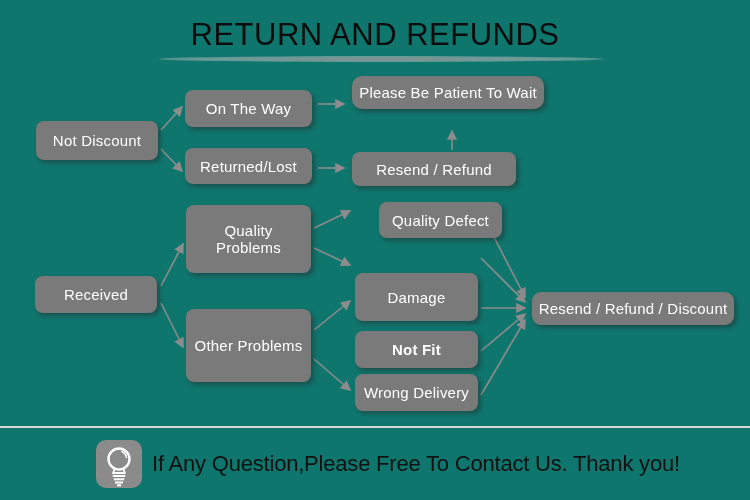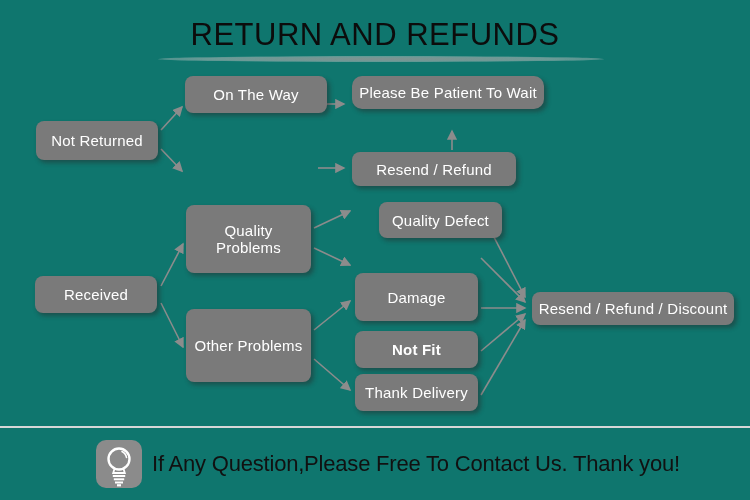--- a/index.html
+++ b/index.html
@@ -51,33 +51,33 @@
     display: flex;
     align-items: center;
     justify-content: center;
     text-align: center;
     font-size: 15px;
     letter-spacing: 0.2px;
     box-shadow: 2.5px 3px 4px rgba(40,40,40,0.45);
     padding: 2px 6px;
   }
   #n-not-received    { left: 36px;  top: 121px; width: 122px; height: 39px; }
-  #n-on-the-way      { left: 185px; top: 76px;  width: 142px; height: 37px; text-align: right; }
+  #n-on-the-way      { left: 185px; top: 90px;  width: 127px; height: 37px; text-align: right; }
   #n-returned-lost   { left: 185px; top: 148px; width: 127px; height: 36px; }
   #n-please-wait     { left: 352px; top: 76px;  width: 192px; height: 33px; border-radius: 10px; }
   #n-resend-refund   { left: 352px; top: 152px; width: 164px; height: 34px; }
   #n-received        { left: 35px;  top: 276px; width: 122px; height: 37px; }
   #n-quality-problems{ left: 186px; top: 205px; width: 125px; height: 68px; }
   #n-other-problems  { left: 186px; top: 309px; width: 125px; height: 73px; }
   #n-quality-defect  { left: 355px; top: 202px; width: 123px; height: 36px; margin-left: 24px; }
   #n-damage          { left: 355px; top: 253px; width: 123px; height: 48px; margin-top: 20px; }
   #n-color-difference{ left: 355px; top: 290px; width: 123px; height: 36px; }
   #n-not-fit         { left: 355px; top: 331px; width: 123px; height: 37px; font-weight: bold; }
   #n-wrong-delivery  { left: 355px; top: 374px; width: 123px; height: 37px; }
-  #n-resend-refund-discount { left: 532px; top: 292px; width: 202px; height: 33px; }
+  #n-resend-refund-discount { left: 532px; top: 292px; width: 202px; height: 33px; border-radius: 9px; }
 
   .footer-divider {
     position: absolute;
     left: 0;
     top: 426px;
     width: 750px;
     height: 2px;
     background: #d7d7d7;
   }
   .footer-icon {
@@ -125,31 +125,32 @@
       <line x1="314" y1="330" x2="350" y2="301" marker-end="url(#ah)"></line>
       <line x1="314" y1="359" x2="350" y2="390" marker-end="url(#ah)"></line>
       <line x1="481" y1="212" x2="525" y2="297" marker-end="url(#ah)"></line>
       <line x1="481" y1="258" x2="525" y2="302" marker-end="url(#ah)"></line>
       <line x1="481" y1="308" x2="525" y2="308" marker-end="url(#ah)"></line>
       <line x1="481" y1="351" x2="525" y2="314" marker-end="url(#ah)"></line>
       <line x1="481" y1="395" x2="525" y2="320" marker-end="url(#ah)"></line>
     </g>
   </svg>
 
-  <div class="node" id="n-not-received">Not Returned</div>
+  <div class="node" id="n-not-received">Not Discount</div>
   <div class="node" id="n-on-the-way">On The Way</div>
+  <div class="node" id="n-returned-lost">Returned/Lost</div>
   <div class="node" id="n-please-wait">Please Be Patient To Wait</div>
   <div class="node" id="n-resend-refund">Resend / Refund</div>
   <div class="node" id="n-received">Received</div>
   <div class="node" id="n-quality-problems">Quality Problems</div>
   <div class="node" id="n-other-problems">Other Problems</div>
   <div class="node" id="n-quality-defect">Quality Defect</div>
   <div class="node" id="n-damage">Damage</div>
   <div class="node" id="n-not-fit">Not Fit</div>
-  <div class="node" id="n-wrong-delivery">Thank Delivery</div>
+  <div class="node" id="n-wrong-delivery">Wrong Delivery</div>
   <div class="node" id="n-resend-refund-discount">Resend / Refund / Discount</div>
 
   <div class="footer-divider"></div>
 
   <div class="footer-icon">
     <svg width="46" height="48" viewBox="0 0 46 48" xmlns="http://www.w3.org/2000/svg">
       <rect x="0" y="0" width="46" height="48" rx="10" fill="#8b8b8b"></rect>
       <circle cx="23" cy="19" r="10.5" fill="none" stroke="#ffffff" stroke-width="2.4"></circle>
       <path d="M 26 11.5 A 8 8 0 0 1 30.5 17.5" fill="none" stroke="#ffffff" stroke-width="1.6" stroke-linecap="round"></path>
       <path d="M 18.5 28.8 L 17.2 33 L 28.8 33 L 27.5 28.8" fill="none" stroke="#ffffff" stroke-width="1.8"></path>

